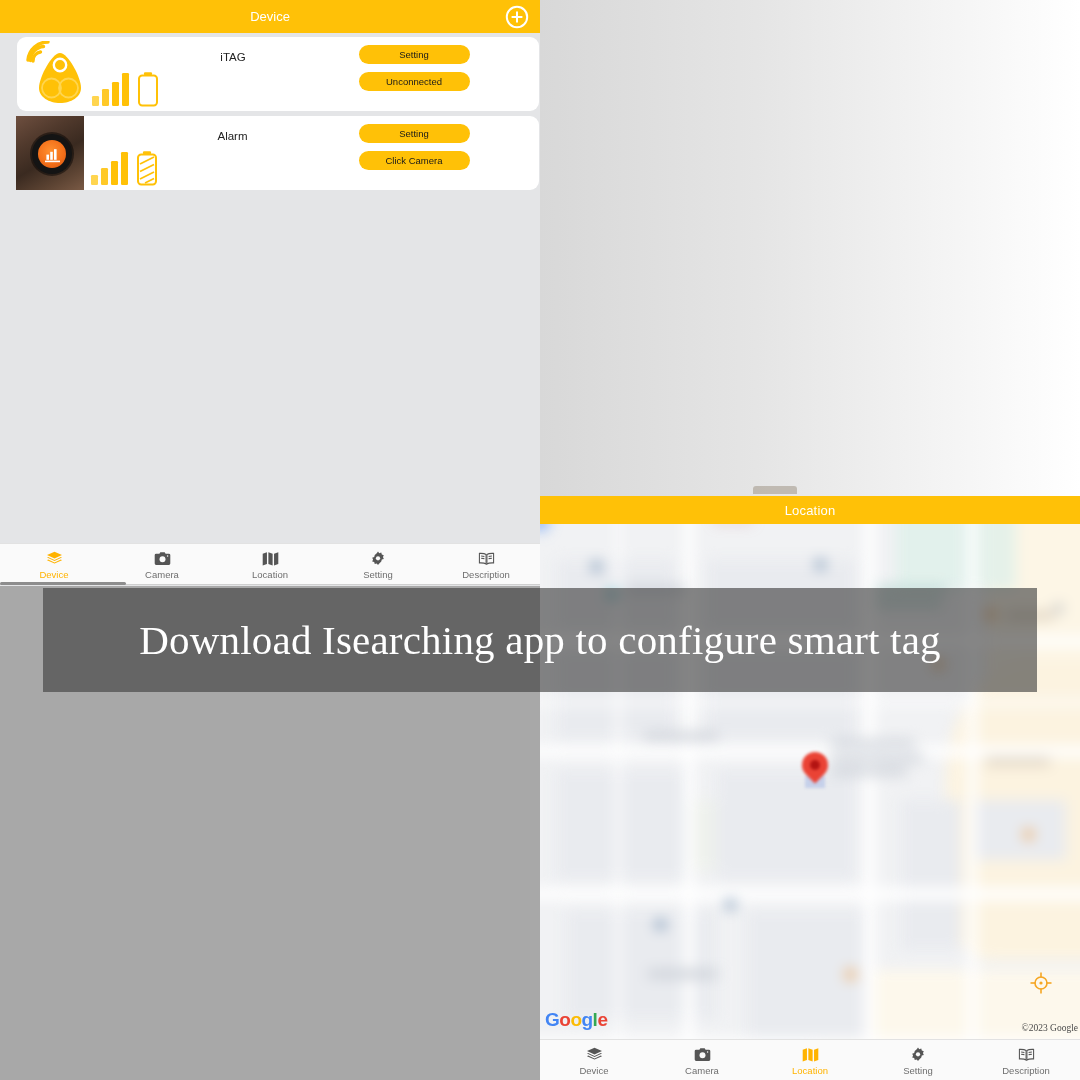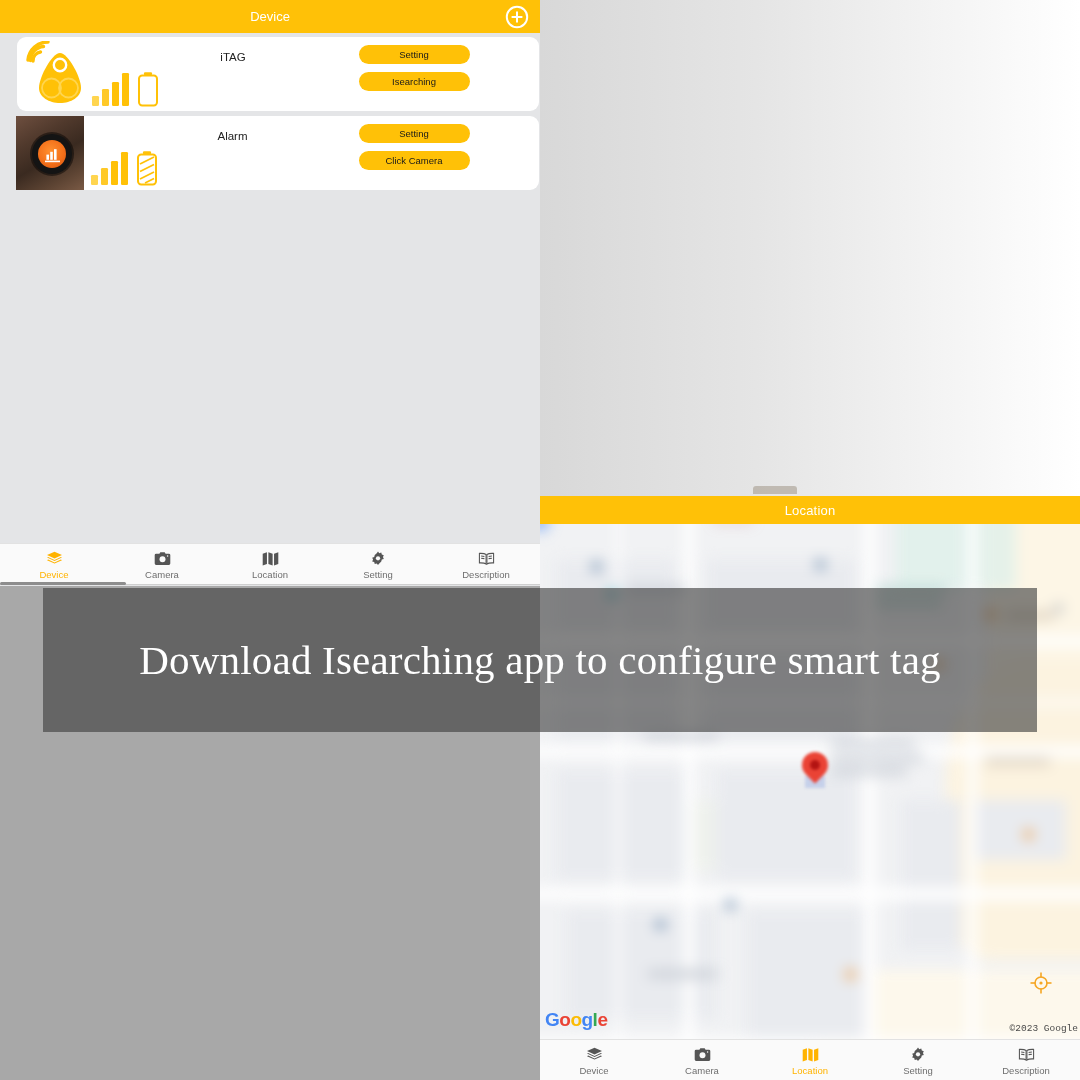--- a/index.html
+++ b/index.html
@@ -91,21 +91,21 @@
     font-family: "Liberation Sans", sans-serif;
     font-size: 19px; font-weight: bold; letter-spacing: -.5px;
     line-height: 1;
   }
   .google-logo span { display: inline-block; }
   .g-b { color: #4285F4; } .g-r { color: #EA4335; }
   .g-y { color: #FBBC05; } .g-g { color: #34A853; }
   .gmap-attr {
     position: absolute; right: 2px; top: 1023px; z-index: 7;
     font-size: 9.5px; color: #4a4a4a;
-    font-family: Liberation Mono, monospace;
+    font-family: Liberation Serif, serif;
   }
   .lost-history-btn {
     position: absolute; left: 597px; top: 1002px; width: 427px; height: 27px;
     background: #FFC107; border: none; border-radius: 14px;
     color: #ffffff; font-size: 11px;
     font-family: "Liberation Sans", sans-serif;
     cursor: pointer; z-index: 8;
   }
 
   
@@ -203,21 +203,21 @@
   .pill-btn {
     width: 111px; height: 19px; border: none; border-radius: 10px;
     background: #FFC107; color: #1a1a1a; font-size: 9.5px;
     font-family: "Liberation Sans", sans-serif; cursor: pointer;
     line-height: 19px; padding: 0;
   }
 
   
   .promo-banner {
     position: absolute; left: 43px; top: 588px;
-    width: 994px; height: 144px;
+    width: 994px; height: 104px;
     background: rgba(60,60,60,.62);
     display: flex; align-items: center; justify-content: center;
     z-index: 20;
   }
   .promo-text {
     font-family: "Liberation Serif", "DejaVu Serif", serif;
     font-size: 41px; color: #ffffff; white-space: nowrap;
     letter-spacing: .2px;
   }
 </style>
@@ -422,21 +422,21 @@
               <rect x="7" y="1.2" width="8" height="3" rx="1" fill="#FFC107" stroke="none"></rect>
               <rect x="2" y="4.5" width="18" height="30" rx="3.2"></rect>
             </svg>
           </span>
         </div>
 
         <div class="dev-name">iTAG</div>
 
         <div class="dev-actions">
           <button class="pill-btn">Setting</button>
-          <button class="pill-btn">Isearching</button>
+          <button class="pill-btn">Unconnected</button>
         </div>
       </div>
 
       <div class="device-card card2">
         <div class="dev-visual">
 
           <span class="photo-thumb">
             <span class="photo-ring">
               <span class="photo-inner">
                 <svg width="17" height="17" viewBox="0 0 17 17" fill="#ffffff">

